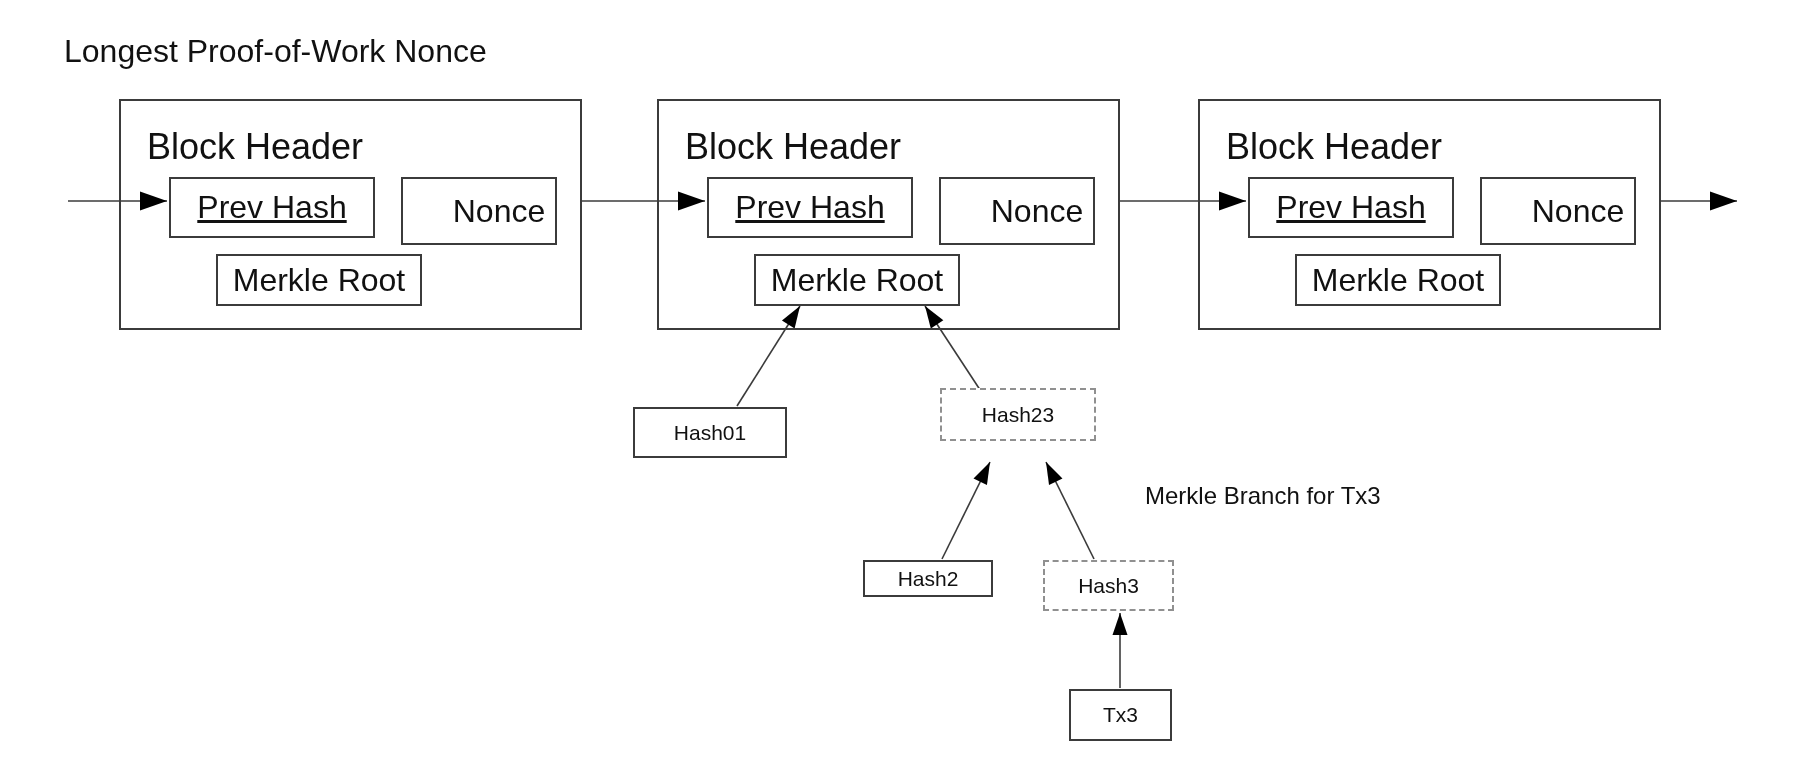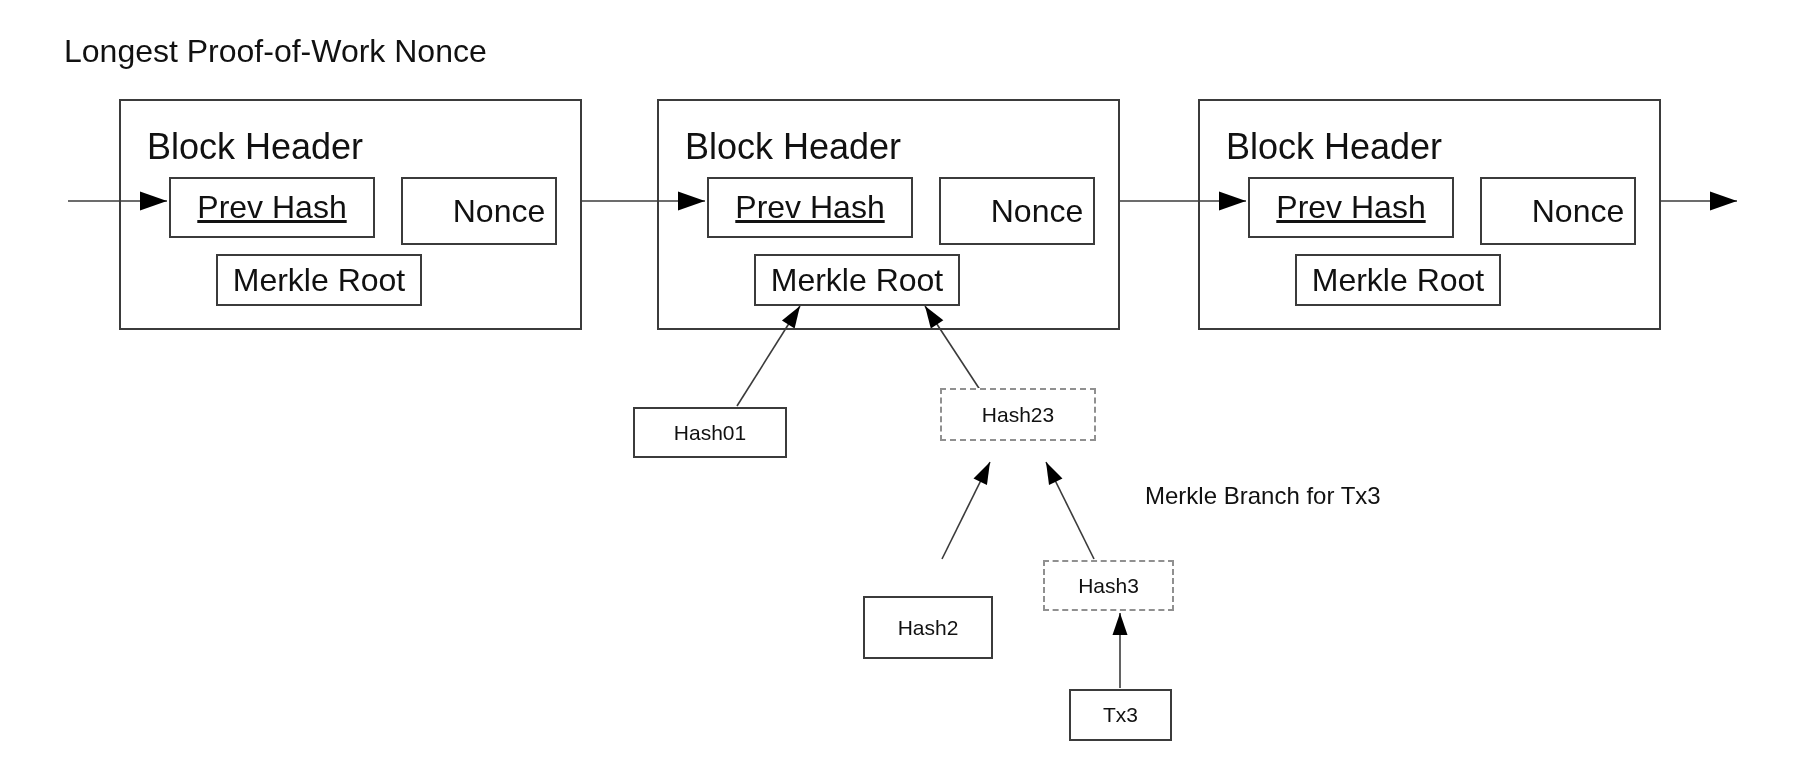--- a/index.html
+++ b/index.html
@@ -45,21 +45,21 @@
   .cell-merkle{left:95px;top:153px;width:206px;height:52px;}
   .node{
     position:absolute;box-sizing:border-box;
     border:2px solid #3b3b3b;background:#ffffff;
     display:flex;align-items:center;justify-content:center;
     font-size:21px;white-space:nowrap;
   }
   .node-dashed{border:2px dashed #909090;}
   .node-hash01{left:633px;top:407px;width:154px;height:51px;}
   .node-hash23{left:940px;top:388px;width:156px;height:53px;}
-  .node-hash2{left:863px;top:560px;width:130px;height:63px;margin-top:36px;}
+  .node-hash2{left:863px;top:560px;width:130px;height:37px;}
   .node-hash3{left:1043px;top:560px;width:131px;height:51px;text-align:right;}
   .node-tx3{left:1069px;top:689px;width:103px;height:52px;}
   .connector-layer line{stroke:#3b3b3b;stroke-width:1.6;}
 </style>
 </head>
 <body>
 
 <div class="canvas">
 
   <svg class="connector-layer" viewBox="0 0 1800 774" xmlns="http://www.w3.org/2000/svg">

